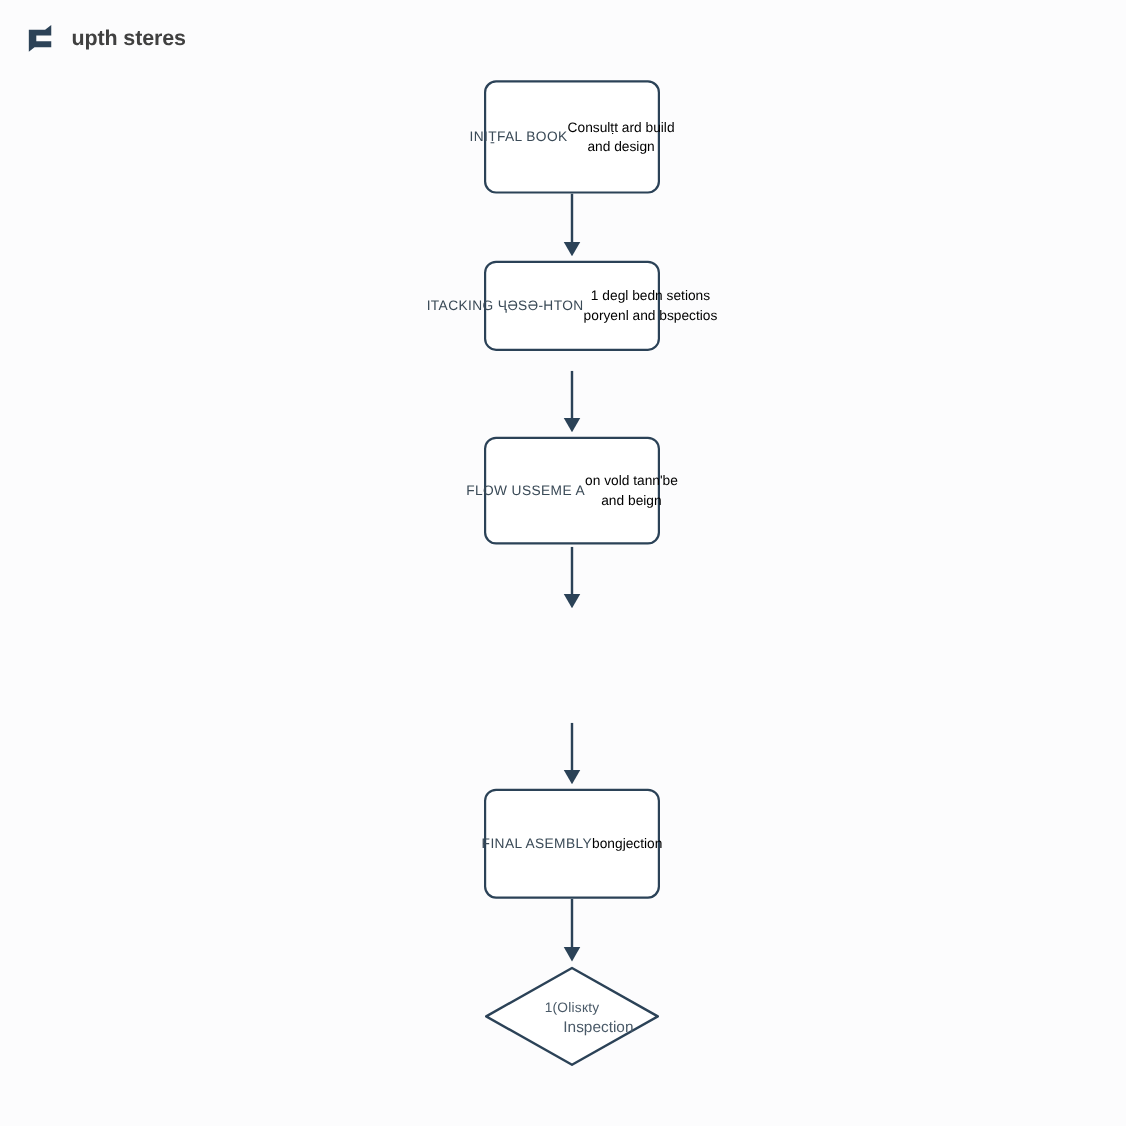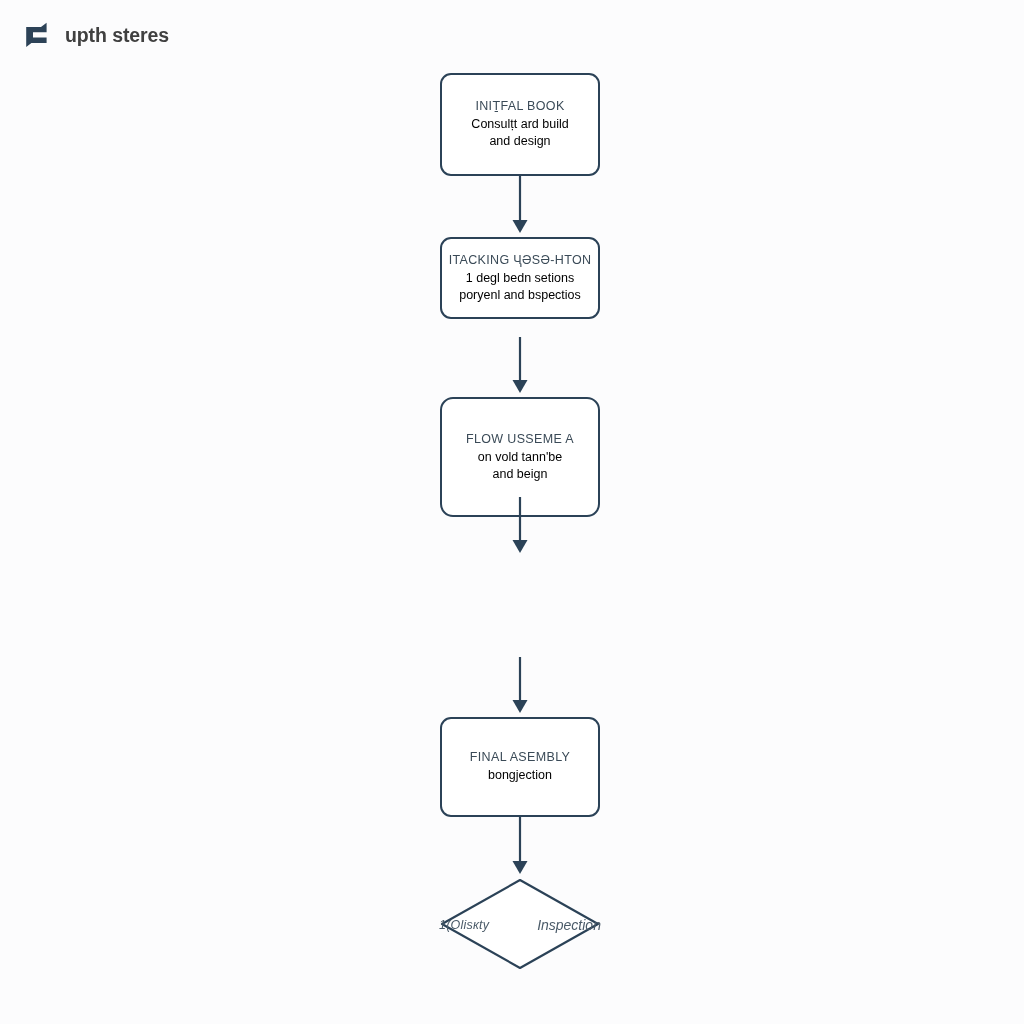--- a/index.html
+++ b/index.html
@@ -48,21 +48,20 @@
 
   .node {
     position: absolute;
     left: 440px;
     width: 160px;
     box-sizing: border-box;
     border: 2px solid #2b4257;
     border-radius: 11px;
     background: #ffffff;
     display: flex;
-    flex-direction: column;
     align-items: center;
     justify-content: center;
     text-align: center;
     padding: 6px 8px;
   }
   .node-title {
     font-size: 12.5px;
     color: #3a4a57;
     letter-spacing: 0.35px;
     line-height: 1.35;
@@ -75,47 +74,46 @@
     margin-top: 1px;
   }
   .node-body .line {
     display: block;
     white-space: nowrap;
   }
 
   
   #node-0 { top: 73px;  height: 103px; }
   #node-1 { top: 237px; height: 82px; }
-  #node-2 { top: 397px; height: 120px; border-radius: 13px; }
+  #node-2 { top: 397px; height: 98px; }
   #node-3 { top: 557px; height: 100px; }
   #node-4 { top: 717px; height: 100px; }
 
   
   .decision {
     position: absolute;
     left: 440px;
     top: 878px;
     width: 160px;
     height: 92px;
   }
   .decision-shape {
     position: absolute;
     inset: 0;
     display: block;
   }
   .decision-label {
     position: absolute;
     inset: 0;
     display: flex;
-    flex-direction: row;
+    flex-direction: column;
     align-items: center;
     justify-content: center;
     text-align: center;
     padding-top: 2px;
-    font-style: italic;
   }
   .decision-title {
     font-size: 12.5px;
     color: #4a5a68;
     letter-spacing: 0.2px;
     line-height: 1.3;
     white-space: nowrap;
   }
   .decision-body {
     font-size: 14px;

